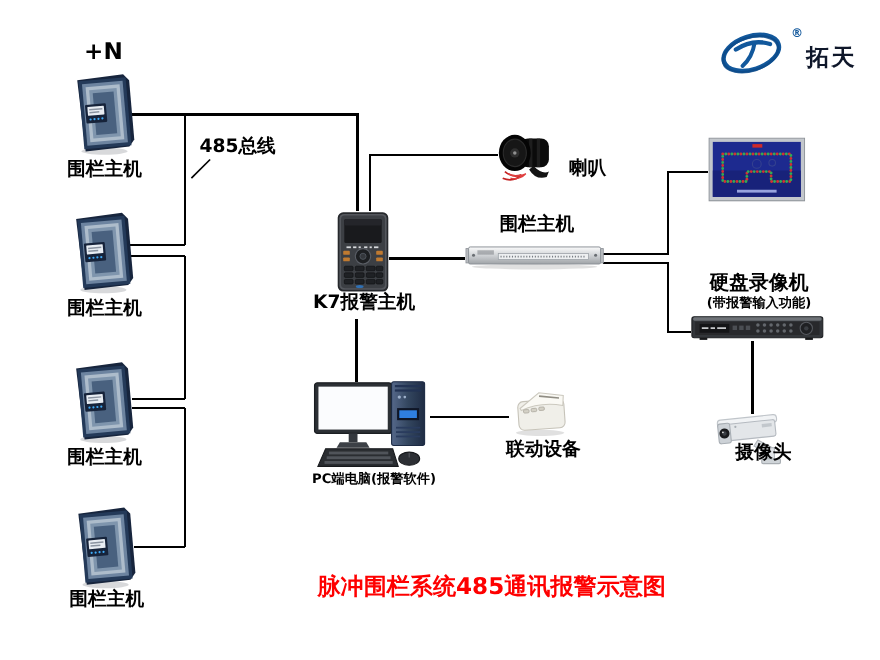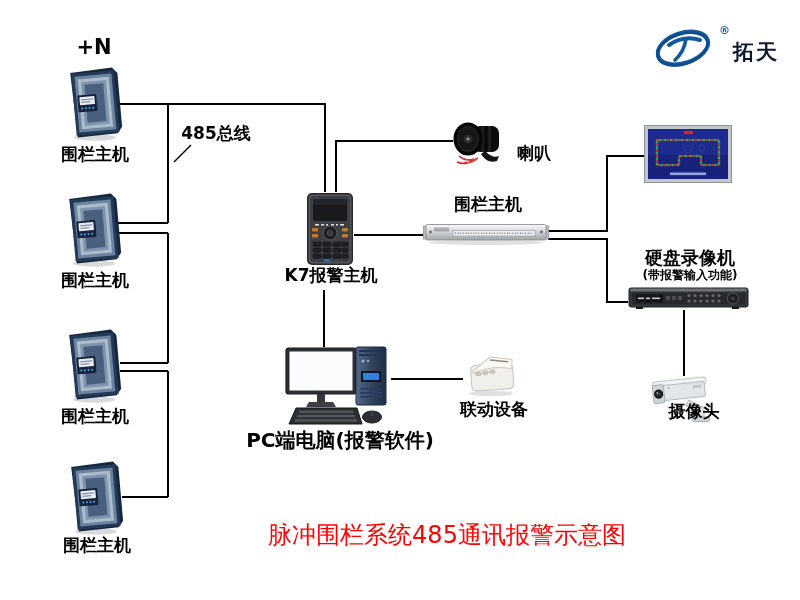--- a/index.html
+++ b/index.html
@@ -8,26 +8,26 @@
     font-family:"DejaVu Sans","Liberation Sans",sans-serif;
   }
   .wires{position:absolute;left:0;top:0;z-index:1;}
   .dev{position:absolute;z-index:2;}
   .lbl{
     position:absolute;z-index:3;font-weight:bold;color:#000;
     white-space:nowrap;transform:translateX(-50%);
     font-size:17px;line-height:1.1;text-align:center;
   }
   .lbl-small{font-size:12px;}
-  .lbl-pc{font-size:20px;}
+  .lbl-pc{font-size:12px;}
   .lbl-dvr{font-size:18px;}
   .lbl-n{font-size:21px;}
   .title{
     position:absolute;z-index:3;left:447px;top:519px;transform:translateX(-50%);
-    font-size:24px;font-weight:normal;color:#fe0000;white-space:nowrap;
+    font-size:21px;font-weight:bold;color:#fe0000;white-space:nowrap;
   }
   .logo{position:absolute;left:650px;top:18px;width:145px;height:60px;z-index:3;}
   .logo .swirl{position:absolute;left:2px;top:4px;}
   .logo .reg{position:absolute;left:69px;top:6px;font-size:11px;font-weight:bold;color:#12589c;}
   .logo .brand{position:absolute;left:83px;top:20px;font-size:21px;font-weight:bold;color:#0f172a;letter-spacing:2px;}
 </style>
 </head>
 <body>
 
 <div class="canvas">

